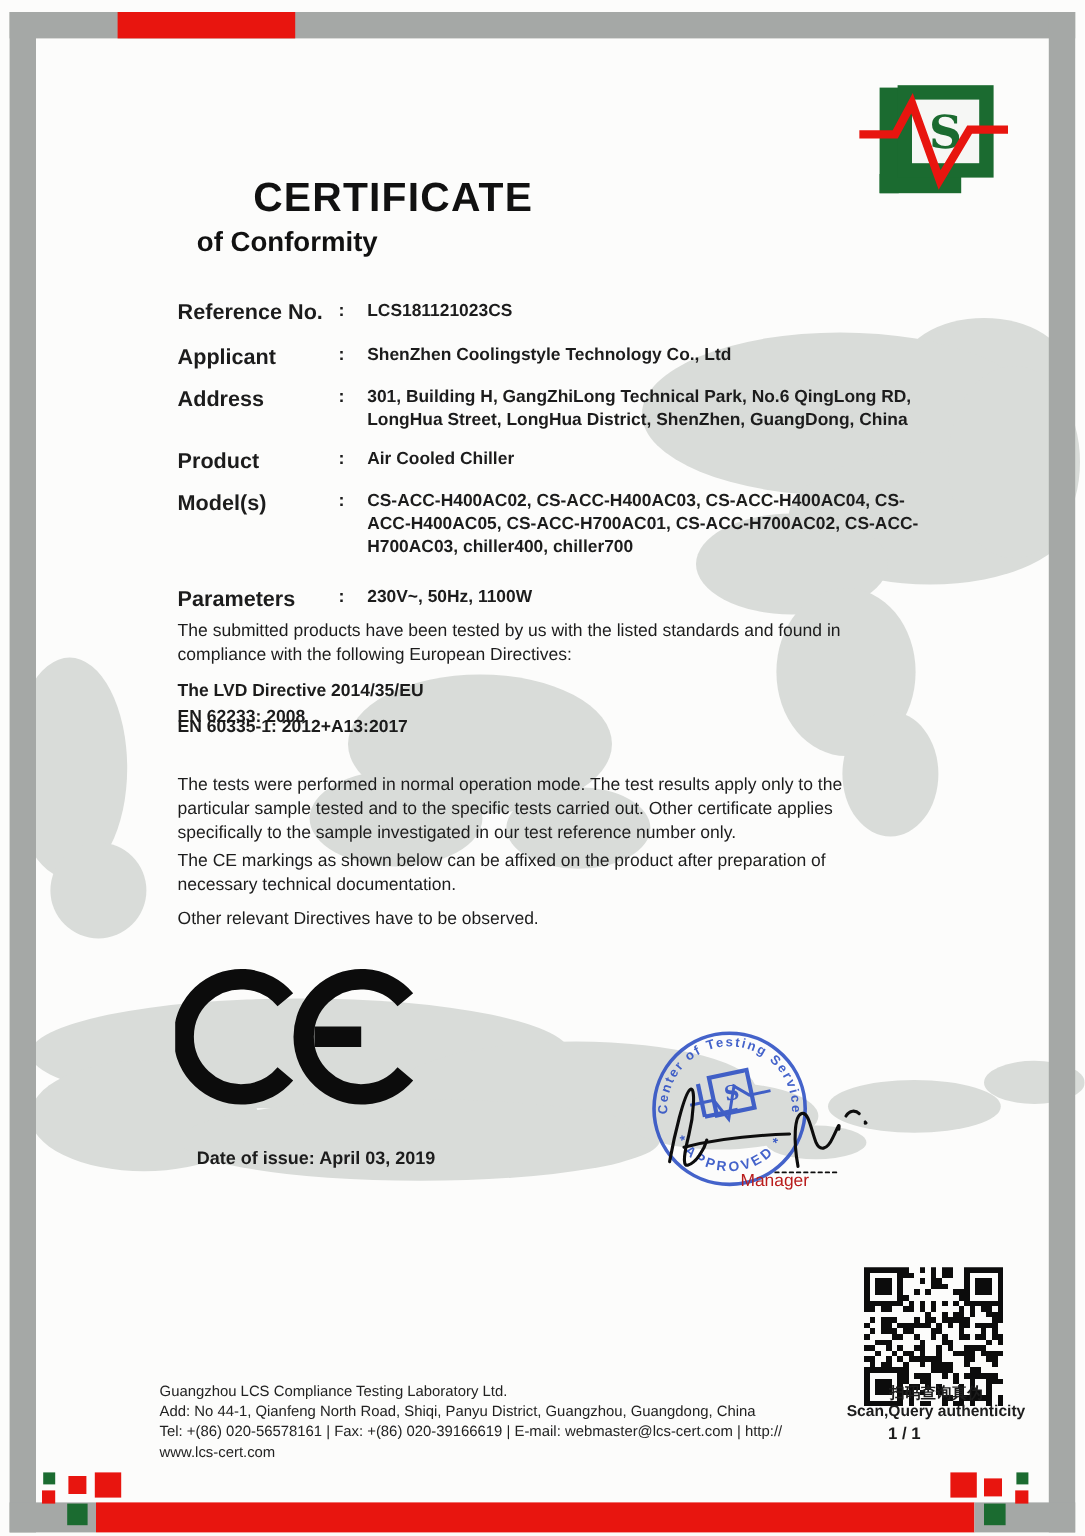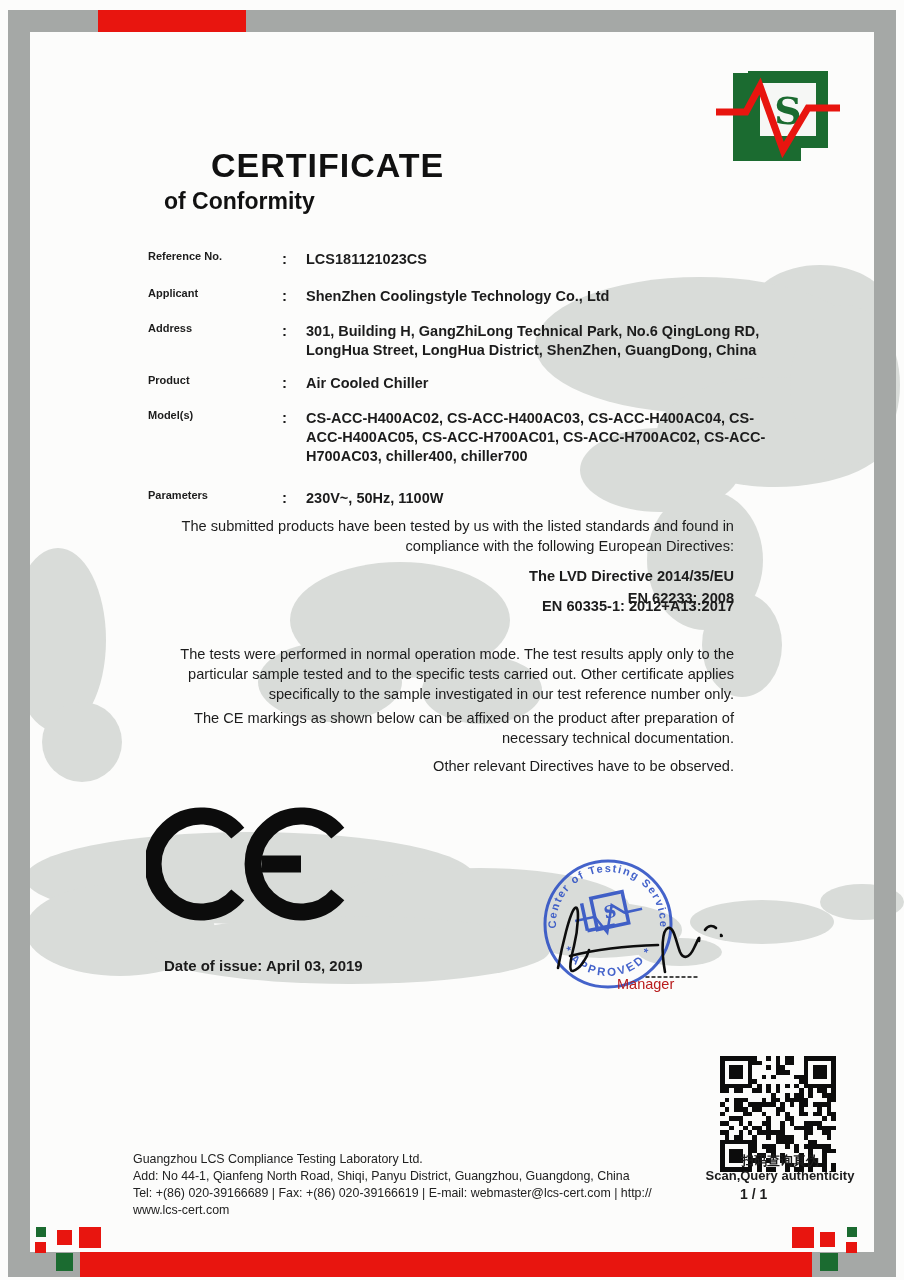--- a/index.html
+++ b/index.html
@@ -9,24 +9,24 @@
   
   .bar{position:absolute;background:#a5a8a6;z-index:2;}
   .red{background:#e8150f;}
   .sq{position:absolute;z-index:3;}
   .sq.green{background:#1b6b30;}
   .sq.red{background:#e8150f;}
   
   .title{font-size:34px;font-weight:bold;letter-spacing:1px;color:#111;}
   .subtitle{font-size:23px;font-weight:bold;color:#111;}
   .field-row{position:absolute;left:148px;width:660px;display:flex;z-index:4;}
-  .f-label{width:134px;font-weight:bold;font-size:11px;}
+  .f-label{width:134px;font-weight:bold;font-size:18px;}
   .f-colon{width:24px;font-weight:bold;font-size:15px;}
   .f-value{width:482px;font-weight:bold;font-size:14.5px;line-height:19px;}
-  .para{position:absolute;left:148px;width:586px;font-size:14.6px;line-height:20px;z-index:4;text-align:right;}
+  .para{position:absolute;left:148px;width:586px;font-size:14.6px;line-height:20px;z-index:4;}
   .bold{font-weight:bold;}
   .date-line{font-size:15px;font-weight:bold;}
   .manager{font-size:14.5px;color:#b91c1c;}
   .qr-cap{position:absolute;left:695px;width:170px;text-align:center;font-weight:bold;font-size:13px;z-index:4;}
   .footer-line{font-size:12.4px;line-height:17px;color:#222;}
   .pagenum{font-size:14px;font-weight:bold;}
   .stamp-arc{font-size:11px;font-weight:bold;letter-spacing:1.6px;fill:#2b4ec4;}
   .stamp-arc2{font-size:11.5px;font-weight:bold;letter-spacing:2.5px;fill:#2b4ec4;}
   svg{display:block;}
   .z4{z-index:4;}
@@ -489,17 +489,17 @@
       <rect x="19" y="24" width="1" height="1" fill="#0c0c0c"></rect>
       <rect x="22" y="24" width="1" height="1" fill="#0c0c0c"></rect>
       <rect x="24" y="24" width="1" height="1" fill="#0c0c0c"></rect>
     </svg>
   <div class="qr-cap" style="top:1152px;">扫码查询真伪</div>
   <div class="qr-cap" style="top:1168px;">Scan,Query authenticity</div>
 
   <div class="abs z4" style="left:133px;top:1151px;width:560px;">
     <div class="footer-line">Guangzhou LCS Compliance Testing Laboratory Ltd.</div>
     <div class="footer-line">Add: No 44-1, Qianfeng North Road, Shiqi, Panyu District, Guangzhou, Guangdong, China</div>
-    <div class="footer-line">Tel: +(86) 020-39166689  |  Fax: +(86) 020-39166619  |  E-mail: webmaster@lcs-cert.com  |  http:// www.lcs-cert.com</div>
+    <div class="footer-line">Tel: +(86) 020-56578161  |  Fax: +(86) 020-39166619  |  E-mail: webmaster@lcs-cert.com  |  http:// www.lcs-cert.com</div>
   </div>
   <div class="abs z4 pagenum" style="left:740px;top:1186px;">1 / 1</div>
 
 </div>
 
 </body></html>

